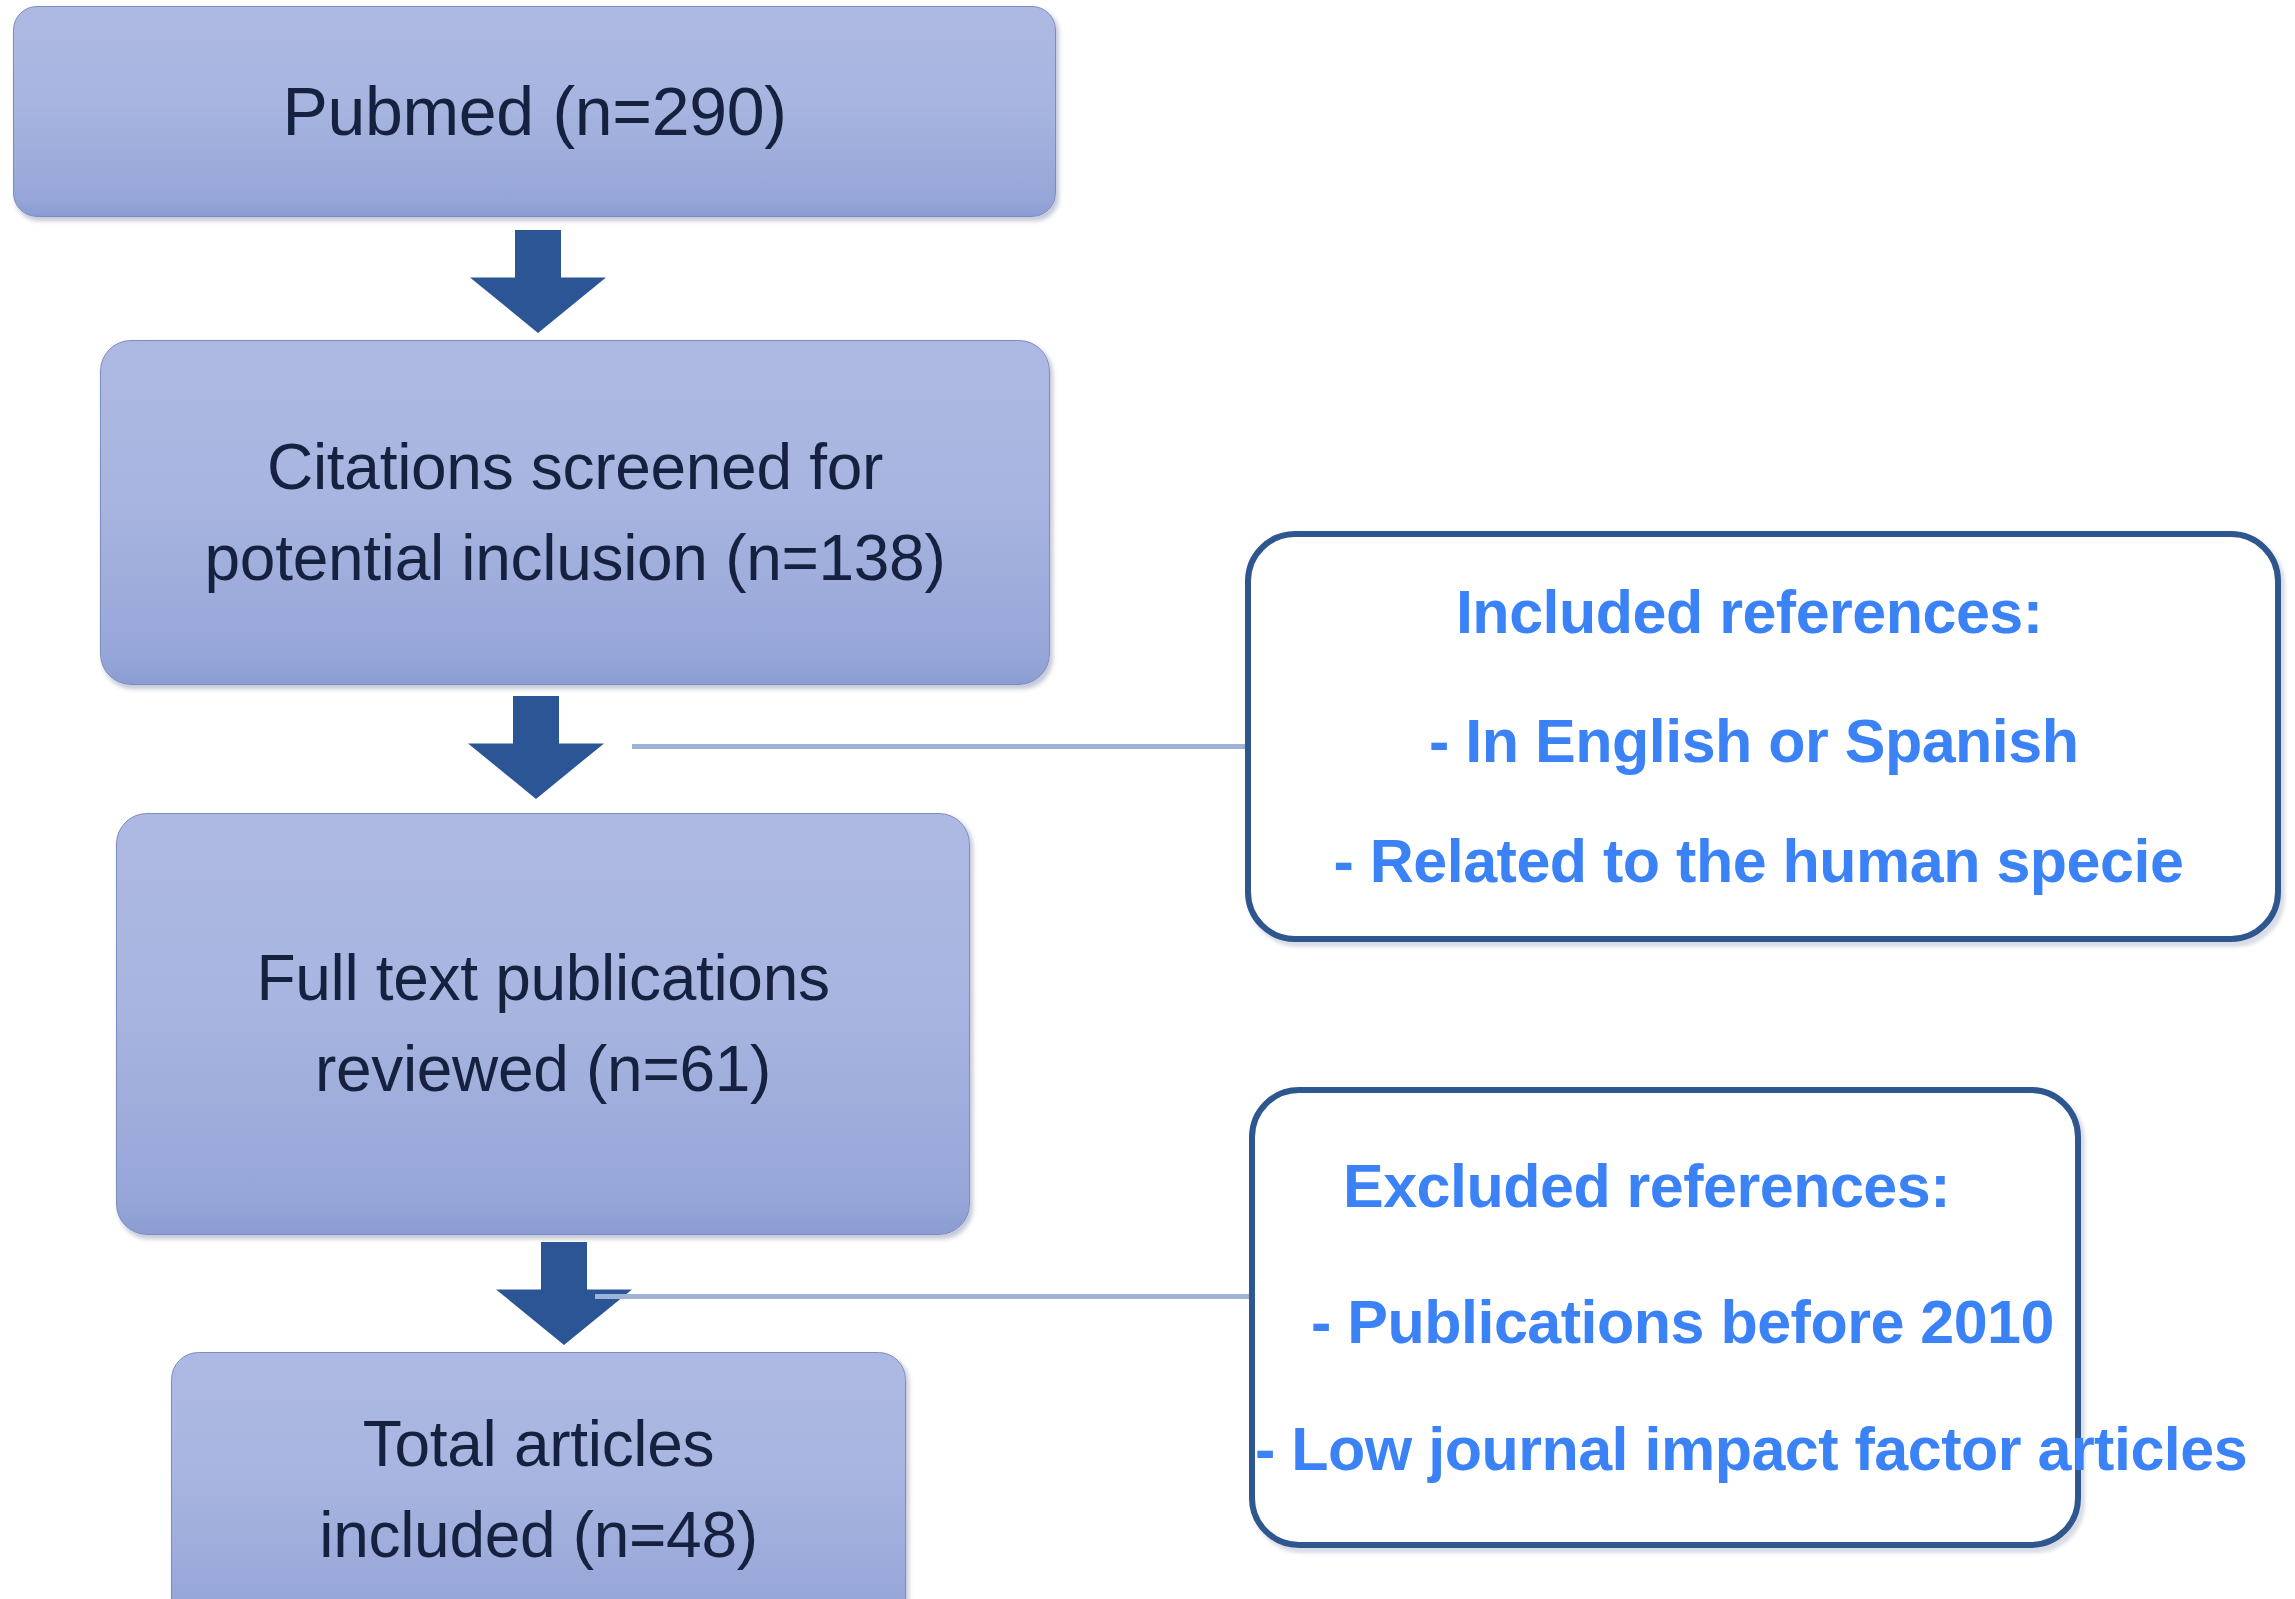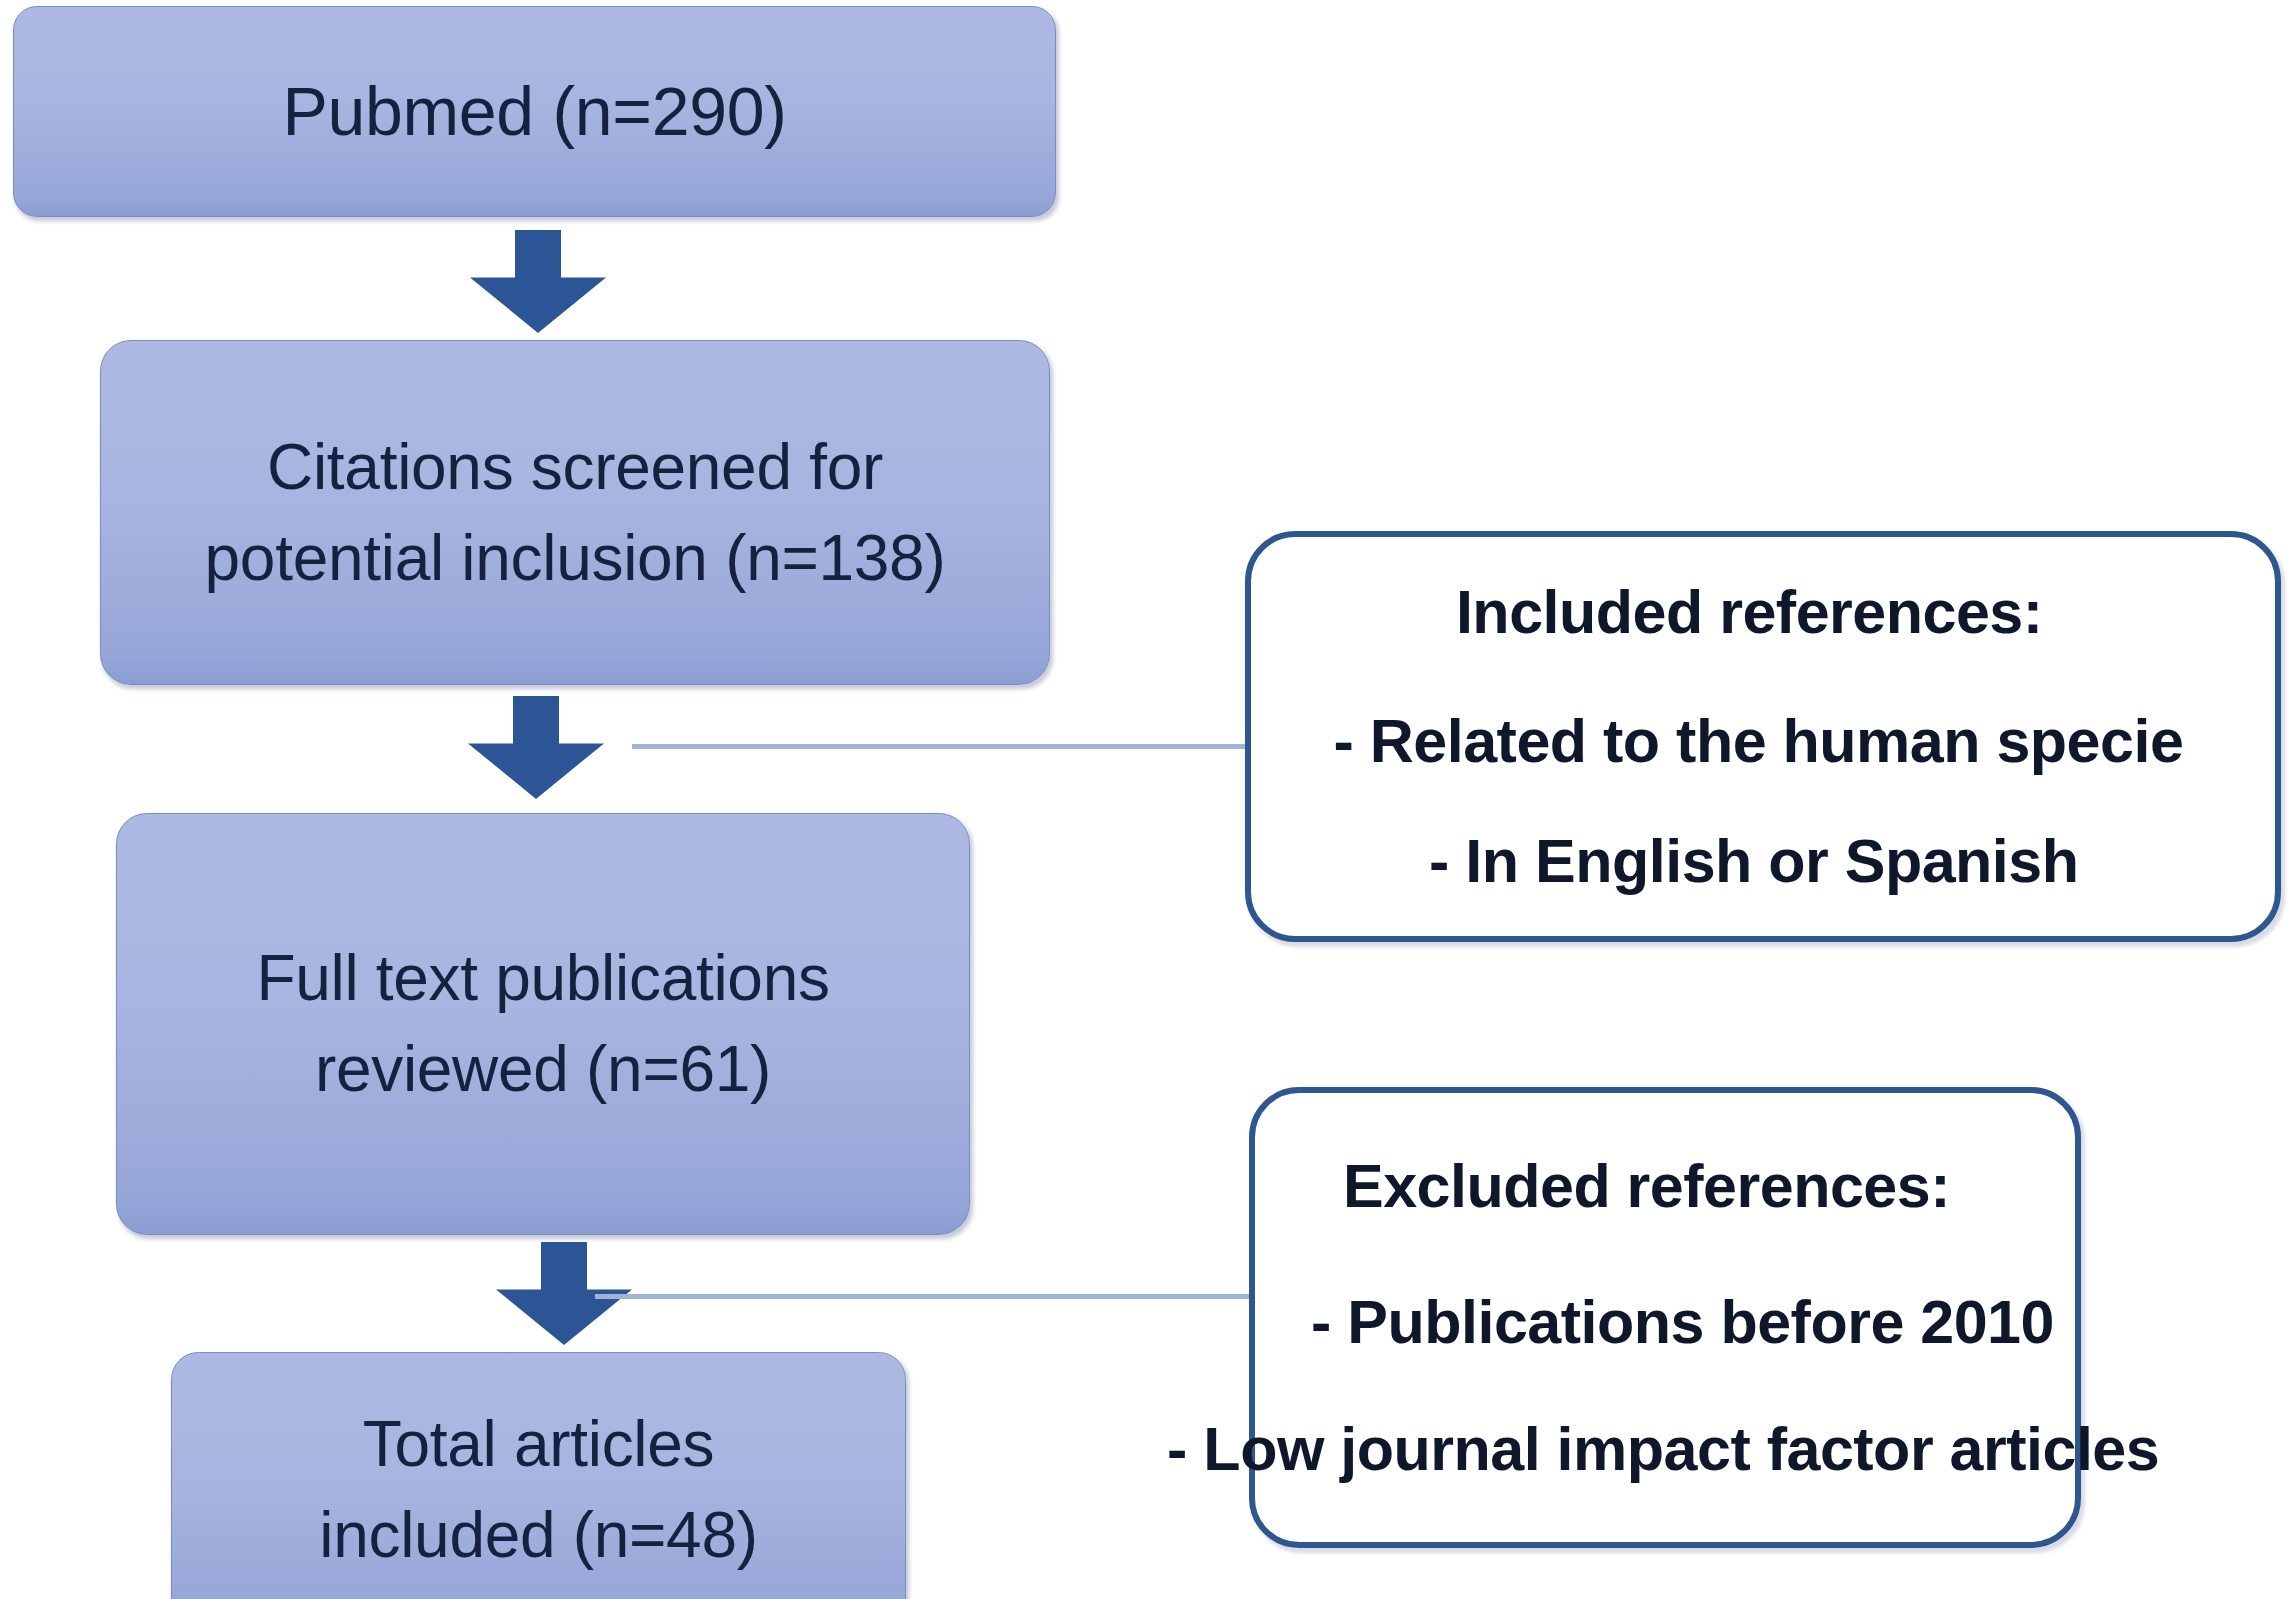--- a/index.html
+++ b/index.html
@@ -84,24 +84,23 @@
   .note-box{
     position:absolute;
     box-sizing:border-box;
     background:#ffffff;
     border:6.4px solid #2e568f;
     border-radius:50px;
     box-shadow:3.7px 4.6px 3.7px rgba(120,130,160,0.28);
     display:flex;
     flex-direction:column;
     justify-content:center;
-    color:#0f172a;
+    color:#3b82f6;
     font-weight:700;
     letter-spacing:-0.5px;
-    align-items:center;
   }
   #box-included{ left:1245px; top:531px;  width:1036px; height:411px;}
   #box-excluded{ left:1249px; top:1087px; width:832px; height:461px;}
 
   .note-title{
     text-align:center;
     font-size:61px;
     margin-bottom:9.2px;
   }
   .note-line{
@@ -153,22 +152,22 @@
 
   <div class="connector" id="connector-excluded"></div>
 
   <div class="proc-box" id="box-total">
     <span class="txt">Total articles
 included (n=48)</span>
   </div>
 
   <div class="note-box" id="box-included">
     <div class="note-title">Included references:</div>
+    <div class="note-line l0">- In English or Spanish</div>
     <div class="note-line l1">- Related to the human specie</div>
-    <div class="note-line l0">- In English or Spanish</div>
   </div>
 
   <div class="note-box" id="box-excluded">
     <div class="note-title">Excluded references:</div>
     <div class="note-line l0">- Publications before 2010</div>
     <div class="note-line l1">- Low journal impact factor articles</div>
   </div>
 
 </div>
 

